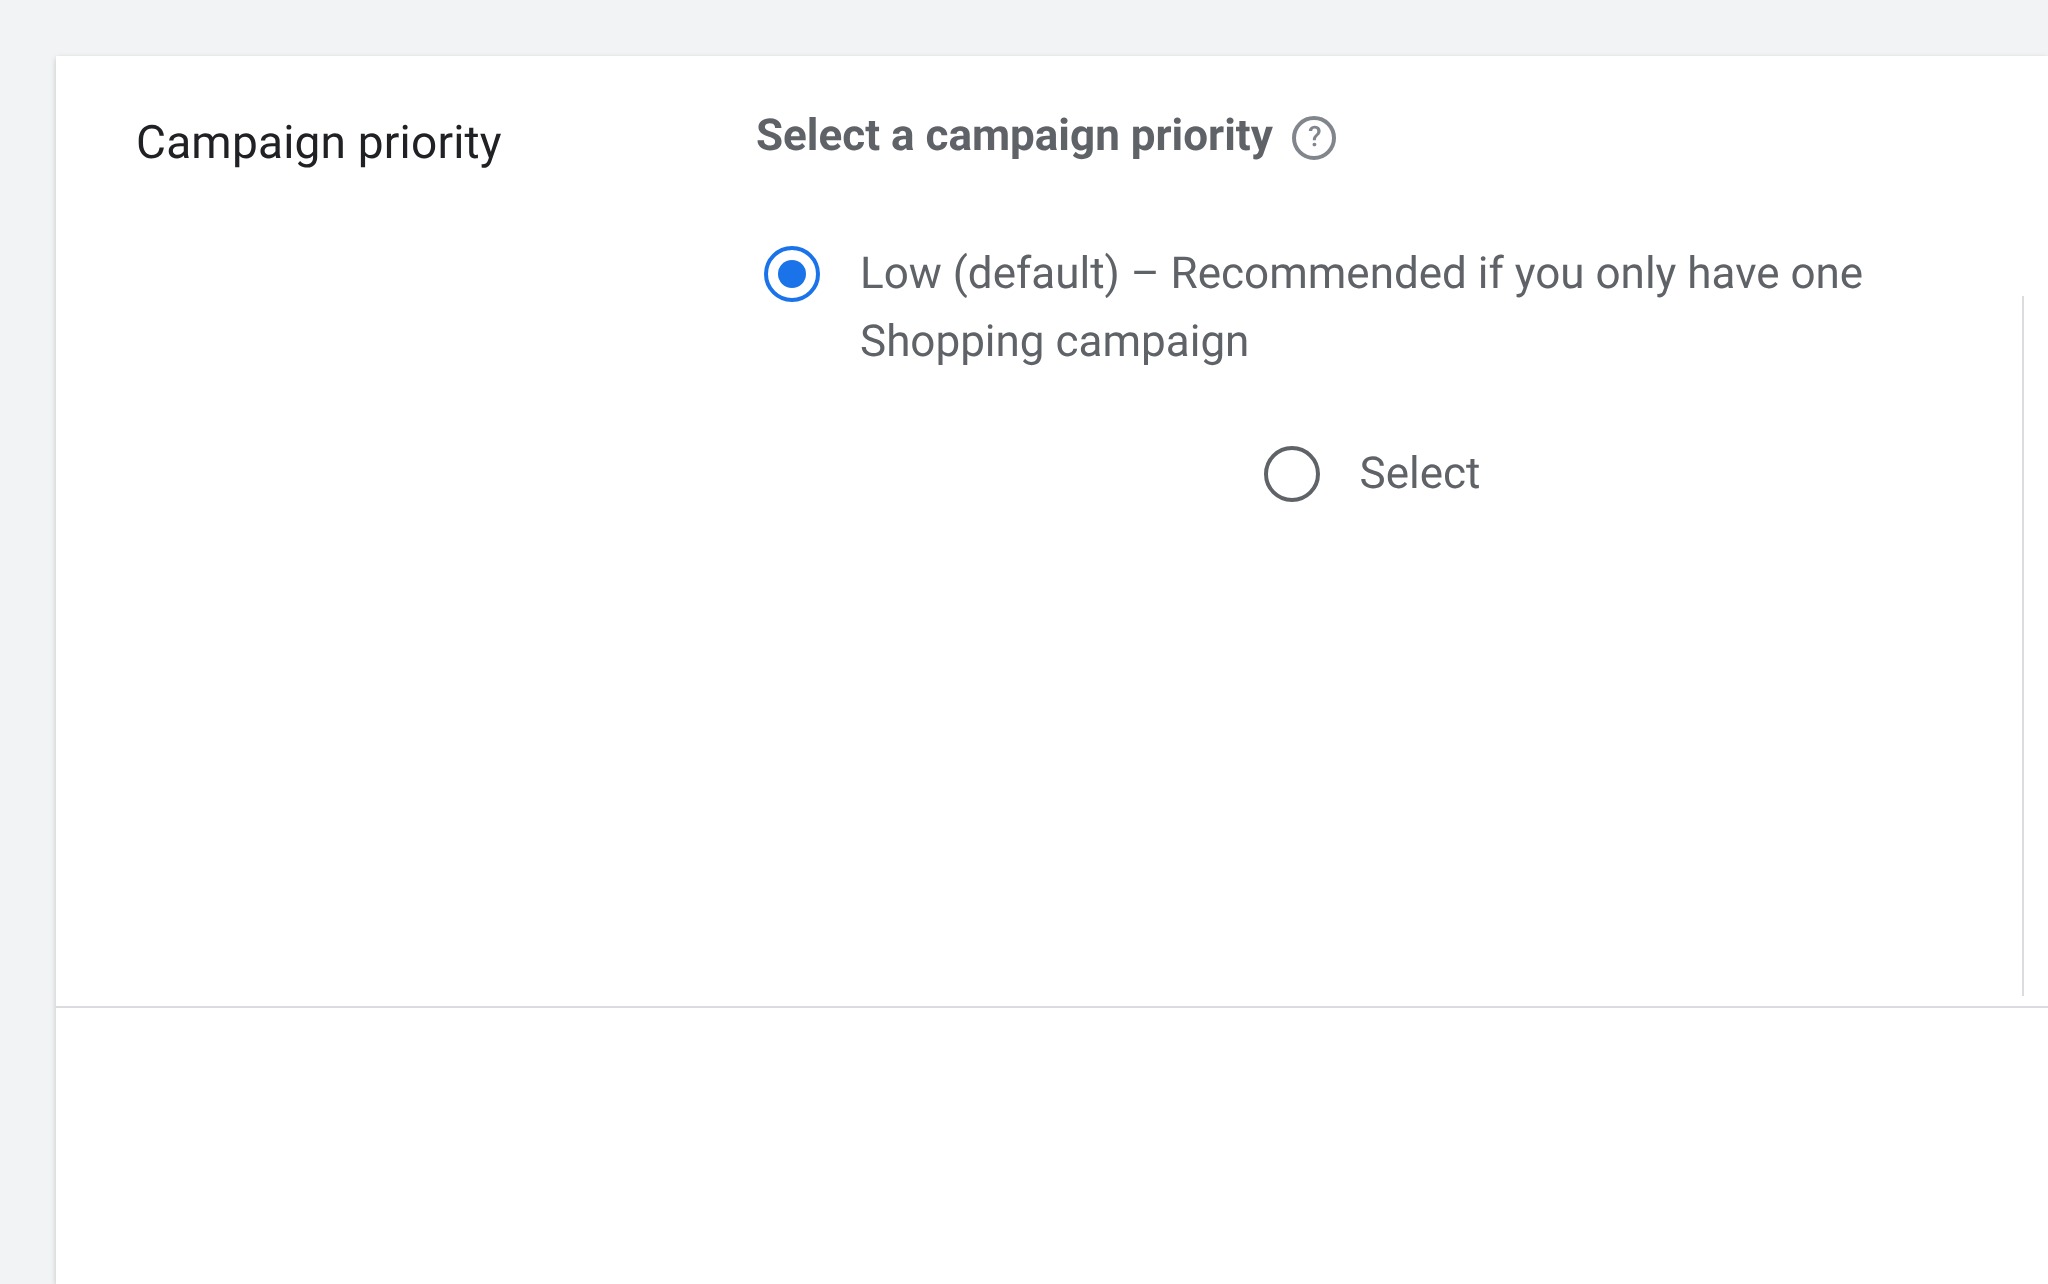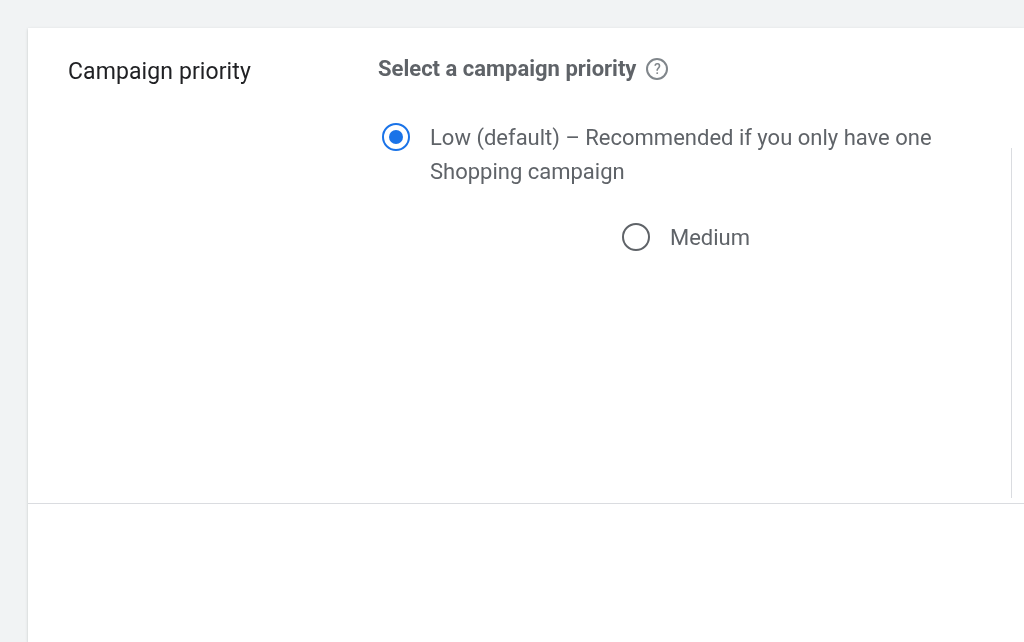--- a/index.html
+++ b/index.html
@@ -147,21 +147,21 @@
         <div class="radio-row">
           <div class="radio-outer selected">
             <div class="radio-inner"></div>
           </div>
           <div class="radio-label">Low (default) – Recommended if you only have one Shopping campaign</div>
         </div>
         <div class="radio-row">
           <div class="radio-outer">
             
           </div>
-          <div class="radio-label">Medium</div>
+          <div class="radio-label">Select</div>
         </div>
       </div>
       <div class="side-divider"></div>
     </div>
   </div>
   <div class="bottom-divider"></div>
   <div class="card-bottom"></div>
 </div>
 
 </body></html>

